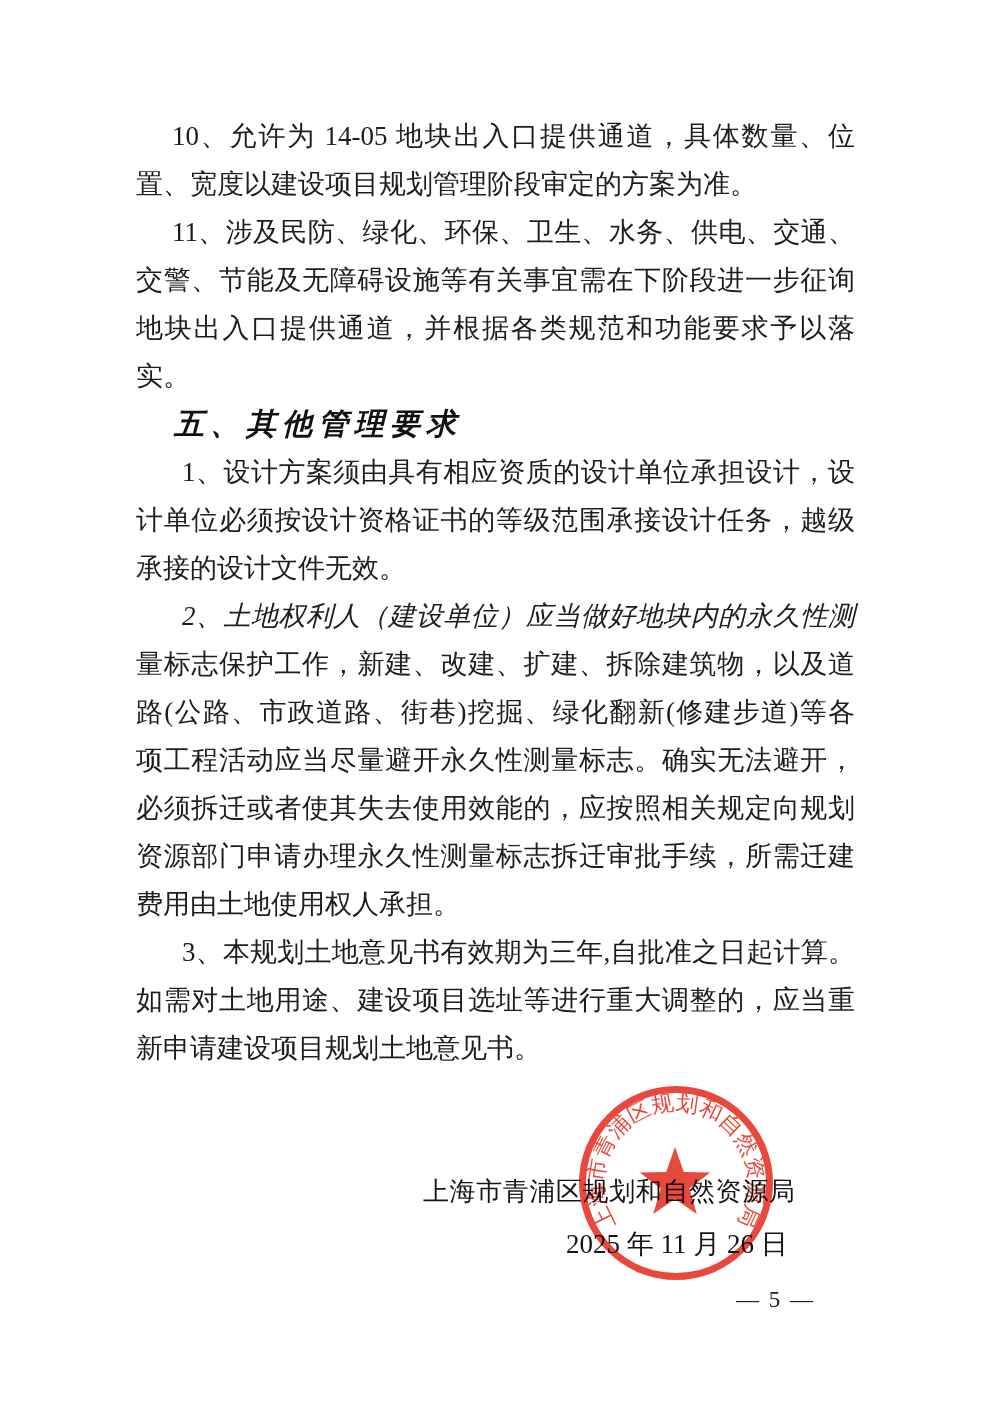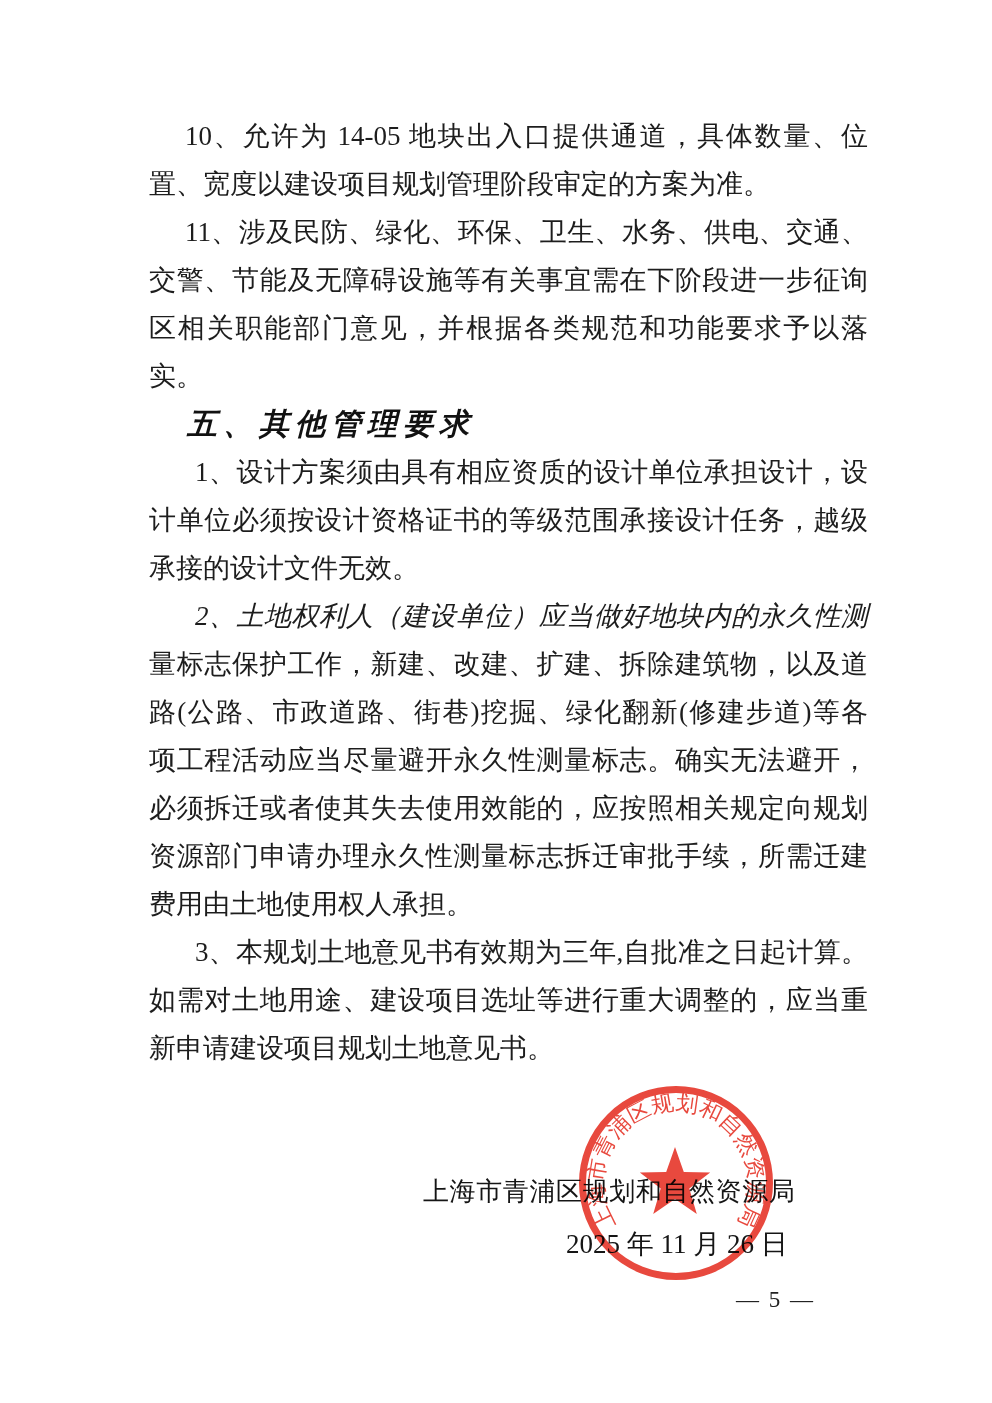--- a/index.html
+++ b/index.html
@@ -11,21 +11,21 @@
     position: relative;
     width: 992px;
     height: 1403px;
     background: #ffffff;
     overflow: hidden;
     font-family: "Liberation Serif", "DejaVu Serif", serif;
     color: #1d1d1d;
   }
   .body-text {
     position: absolute;
-    left: 149px;
+    left: 136px;
     top: 112px;
     width: 719px;
   }
   .line {
     font-size: 27px;
     line-height: 48px;
     height: 48px;
     text-align: justify;
     color: #1d1d1d;
   }
@@ -89,21 +89,21 @@
   <div class="body-text">
 
       <div class="line fill" style="text-indent: 36px;">10、允许为 14-05 地块出入口提供通道，具体数量、位</div>
 
       <div class="line">置、宽度以建设项目规划管理阶段审定的方案为准。</div>
 
       <div class="line fill" style="text-indent: 36px;">11、涉及民防、绿化、环保、卫生、水务、供电、交通、</div>
 
       <div class="line fill">交警、节能及无障碍设施等有关事宜需在下阶段进一步征询</div>
 
-      <div class="line fill">区相关职能部门意见，并根据各类规范和功能要求予以落</div>
+      <div class="line fill">地块出入口提供通道，并根据各类规范和功能要求予以落</div>
 
       <div class="line">实。</div>
 
       <div class="line heading-line" style="text-indent: 38px; font-style: italic;">五、其他管理要求</div>
 
       <div class="line fill" style="text-indent: 46px;">1、设计方案须由具有相应资质的设计单位承担设计，设</div>
 
       <div class="line fill">计单位必须按设计资格证书的等级范围承接设计任务，越级</div>
 
       <div class="line">承接的设计文件无效。</div>

